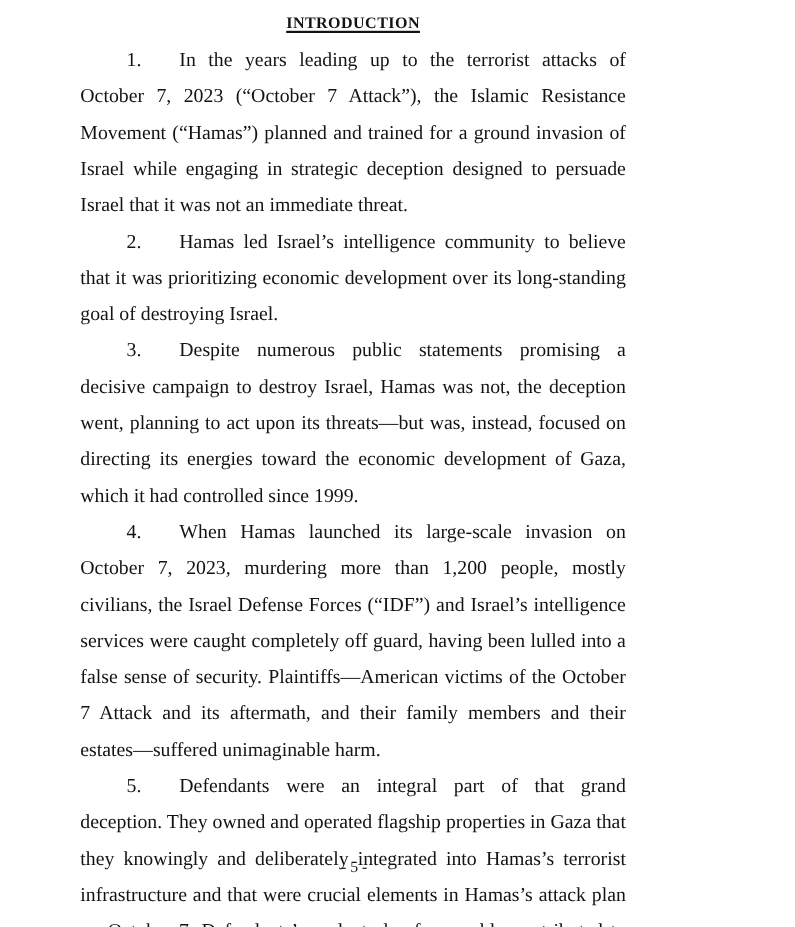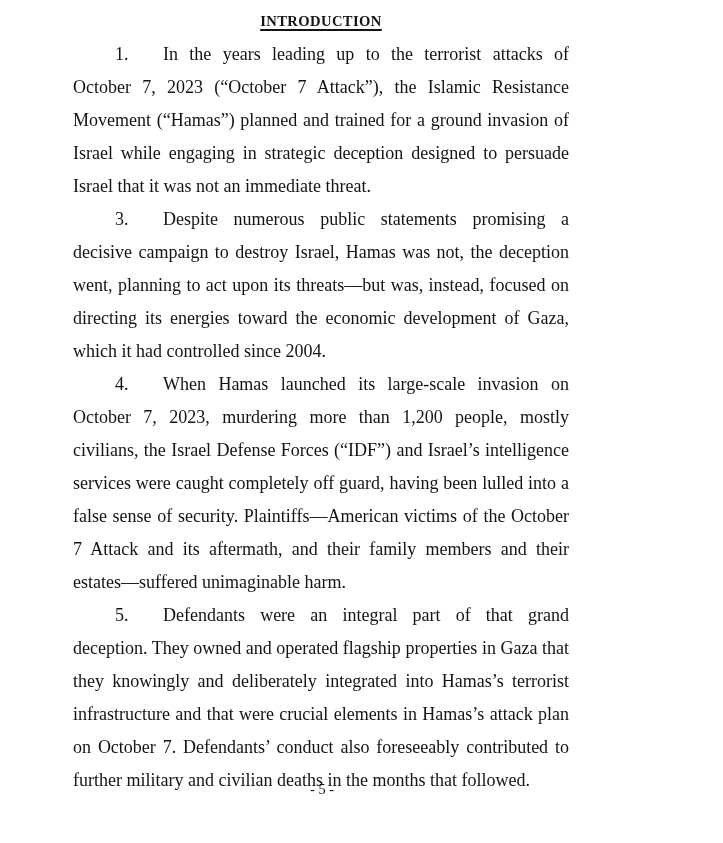--- a/index.html
+++ b/index.html
@@ -55,23 +55,26 @@
 <body>
 
 <div class="page">
 
   <h1 class="heading">INTRODUCTION</h1>
 
   <p class="para">
     <span class="para-num">1.</span><span>In the years leading up to the terrorist attacks of October 7, 2023 (“October 7 Attack”), the Islamic Resistance Movement (“Hamas”) planned and trained for a ground invasion of Israel while engaging in strategic deception designed to persuade Israel that it was not an immediate threat.</span>
   </p>
 
+  <p class="para">
+    <span class="para-num">2.</span><span>Hamas led Israel’s intelligence community to believe that it was prioritizing economic development over its long-standing goal of destroying Israel.</span>
+  </p>
 
   <p class="para">
-    <span class="para-num">3.</span><span>Despite numerous public statements promising a decisive campaign to destroy Israel, Hamas was not, the deception went, planning to act upon its threats—but was, instead, focused on directing its energies toward the economic development of Gaza, which it had controlled since 2004.</span>
+    <span class="para-num">3.</span><span>Despite numerous public statements promising a decisive campaign to destroy Israel, Hamas was not, the deception went, planning to act upon its threats—but was, instead, focused on directing its energies toward the economic development of Gaza, which it had controlled since 1999.</span>
   </p>
 
   <p class="para">
     <span class="para-num">4.</span><span>When Hamas launched its large-scale invasion on October 7, 2023, murdering more than 1,200 people, mostly civilians, the Israel Defense Forces (“IDF”) and Israel’s intelligence services were caught completely off guard, having been lulled into a false sense of security. Plaintiffs—American victims of the October 7 Attack and its aftermath, and their family members and their estates—suffered unimaginable harm.</span>
   </p>
 
   <p class="para">
     <span class="para-num">5.</span><span>Defendants were an integral part of that grand deception. They owned and operated flagship properties in Gaza that they knowingly and deliberately integrated into Hamas’s terrorist infrastructure and that were crucial elements in Hamas’s attack plan on October 7. Defendants’ conduct also foreseeably contributed to further military and civilian deaths in the months that followed.</span>
   </p>
 

